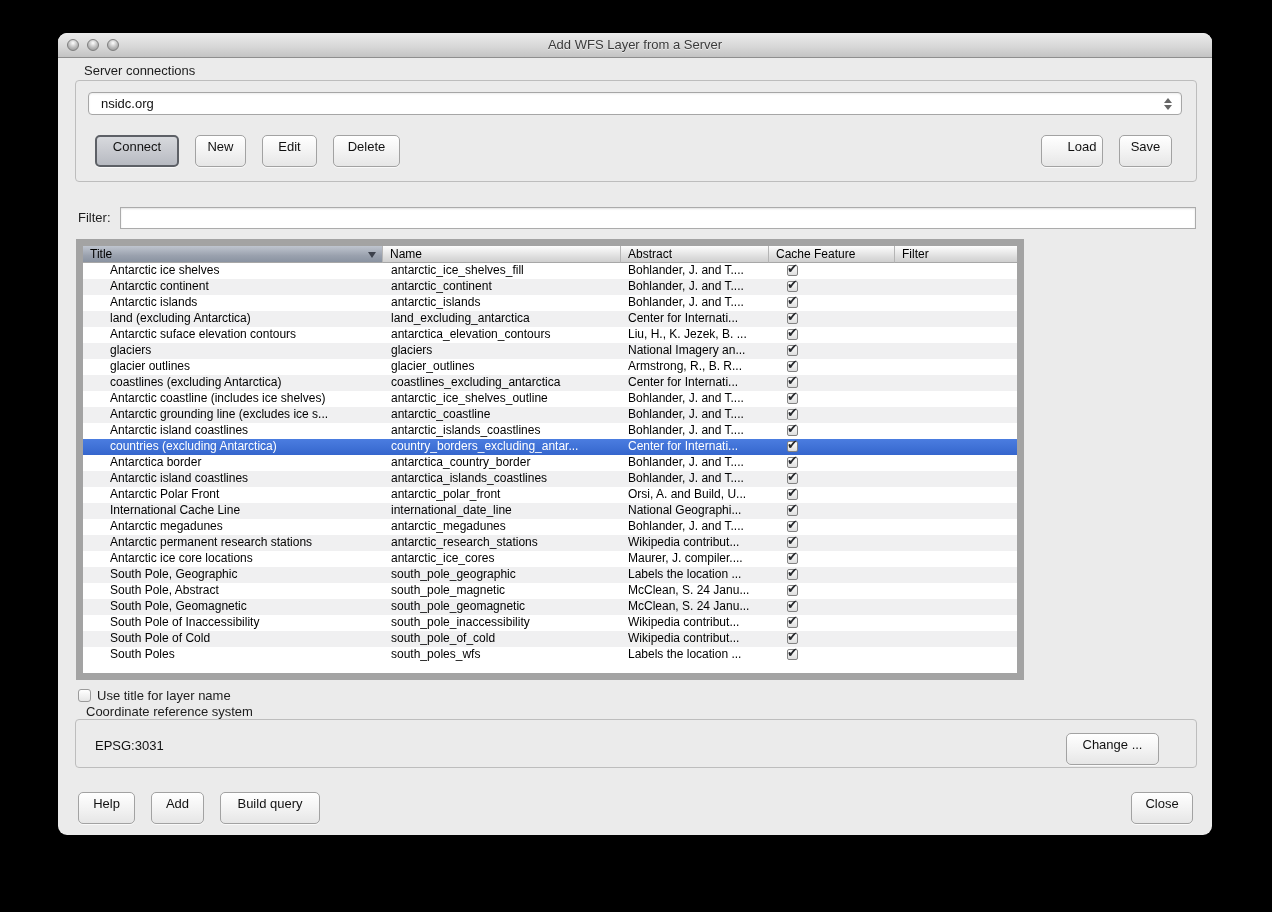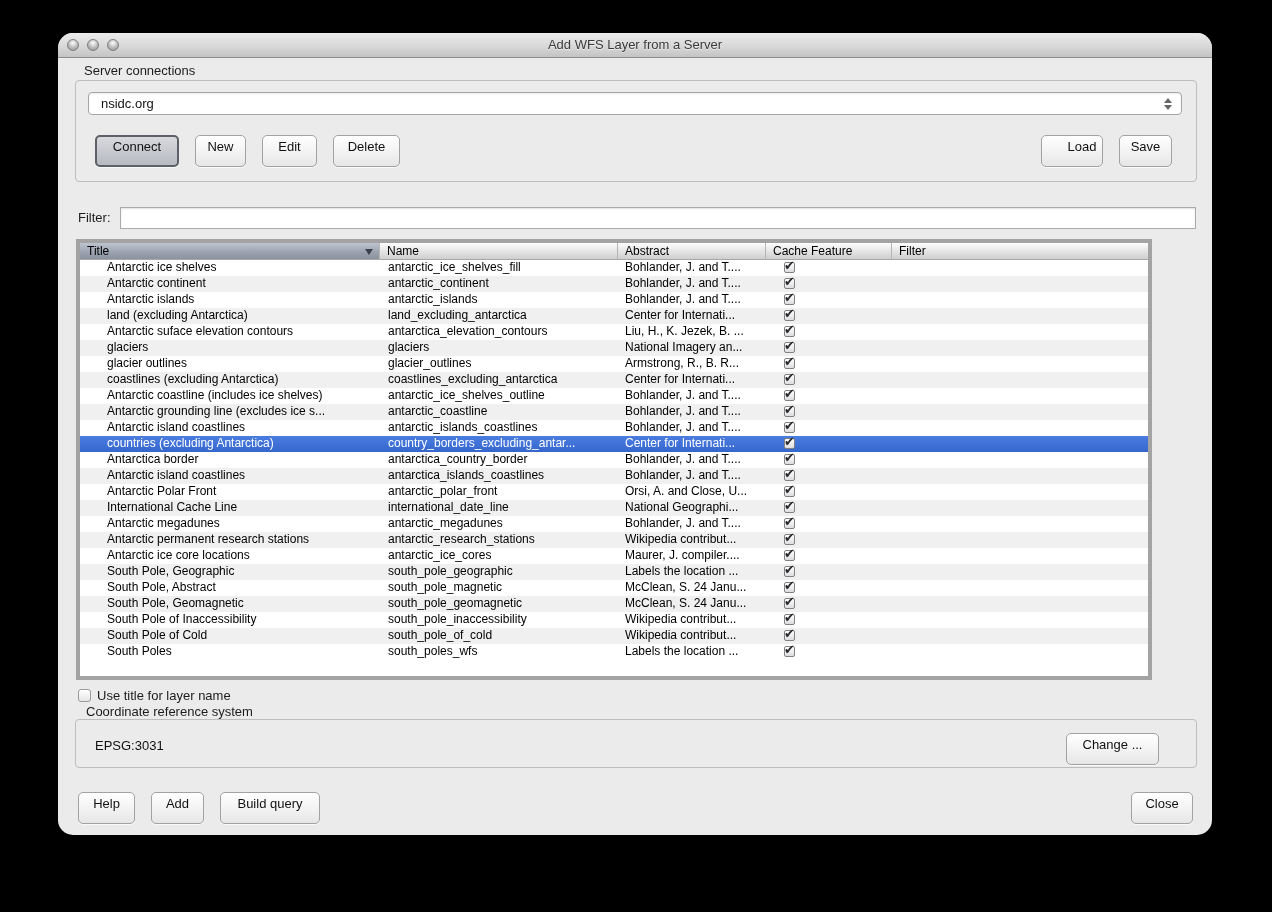--- a/index.html
+++ b/index.html
@@ -1,18 +1,18 @@
 <!DOCTYPE html>
 <html><head>
 <meta charset="utf-8">
 <style>
   html,body{margin:0;padding:0;background:#000;width:1272px;height:912px;
     font-family:"Liberation Sans","DejaVu Sans",sans-serif;-webkit-font-smoothing:antialiased;}
   .window{position:absolute;left:58px;top:33px;width:1154px;height:802px;
-    background:#ebebeb;border-radius:15px;box-shadow:0 14px 40px rgba(0,0,0,.7);overflow:hidden;}
+    background:#ebebeb;border-radius:9px;box-shadow:0 14px 40px rgba(0,0,0,.7);overflow:hidden;}
   
   .titlebar{position:absolute;left:0;top:0;right:0;height:24px;
     background:linear-gradient(#ececec,#d6d6d6 60%,#c3c3c3);border-bottom:1px solid #8e8e8e;
     border-radius:5px 5px 0 0;}
   .titlebar .title{position:absolute;left:0;right:0;top:4px;text-align:center;
     font-size:13px;color:#3a3a3a;text-shadow:0 1px 0 rgba(255,255,255,.6);}
   .tl{position:absolute;top:6px;width:12px;height:12px;border-radius:50%;
     background:radial-gradient(circle at 50% 30%,#fdfdfd,#b9b9b9 55%,#8f8f8f);
     border:1px solid #7e7e7e;box-sizing:border-box;}
   .tl1{left:9px}.tl2{left:29px}.tl3{left:49px}
@@ -33,22 +33,22 @@
   .btn{position:absolute;height:32px;border:1px solid #a2a2a2;border-radius:5px;
     background:linear-gradient(#ffffff,#f2f2f2 55%,#e6e6e6);
     font-size:13px;color:#111;text-align:center;line-height:21px;box-sizing:border-box;
     box-shadow:0 1px 0 rgba(255,255,255,.7);cursor:default;}
   .btn.default{background:linear-gradient(#d7d9dd,#c6c8ce 55%,#b7bac1);
     border:2px solid #5d6066;line-height:19px;}
   
   .input{position:absolute;background:#fff;border:1px solid #ababab;box-sizing:border-box;
     box-shadow:inset 0 1px 2px rgba(0,0,0,.12);font:12px "Liberation Sans",sans-serif;padding:0 4px;}
   
-  .table{position:absolute;left:18px;top:206px;width:1076px;height:441px;
-    border:4px solid #a3a3a3;background:#fff;box-sizing:border-box;overflow:hidden;}
+  .table{position:absolute;left:18px;top:206px;width:948px;height:441px;
+    border:7px solid #a3a3a3;background:#fff;box-sizing:border-box;overflow:hidden;}
   .thead{display:flex;height:17px;}
   .th{position:relative;box-sizing:border-box;height:17px;font-size:12px;color:#000;
     line-height:16px;padding-left:7px;background:linear-gradient(#fdfdfd,#dcdcdc 70%,#cfcfcf);
     border-right:1px solid #b5b5b5;border-bottom:1px solid #a7a7a7;overflow:hidden;white-space:nowrap;}
   .th.pressed{background:linear-gradient(#bfc5cf,#9aa1ae 60%,#8a93a1);}
   .sort-arrow{position:absolute;right:6px;top:6px;width:0;height:0;
     border-left:4px solid transparent;border-right:4px solid transparent;border-top:6px solid #3c414c;}
   .col-title{width:300px;}
   .col-name{width:238px;}
   .col-abstract{width:148px;}
@@ -213,21 +213,21 @@
         <div class="trow alt">
           <div class="tcell col-title">Antarctic island coastlines</div>
           <div class="tcell col-name">antarctica_islands_coastlines</div>
           <div class="tcell col-abstract">Bohlander, J. and T....</div>
           <div class="tcell col-cache"><span class="checkbox checked"></span></div>
           <div class="tcell col-filter"></div>
         </div>
         <div class="trow">
           <div class="tcell col-title">Antarctic Polar Front</div>
           <div class="tcell col-name">antarctic_polar_front</div>
-          <div class="tcell col-abstract">Orsi, A. and Close, U...</div>
+          <div class="tcell col-abstract">Orsi, A. and Build, U...</div>
           <div class="tcell col-cache"><span class="checkbox checked"></span></div>
           <div class="tcell col-filter"></div>
         </div>
         <div class="trow alt">
           <div class="tcell col-title">International Cache Line</div>
           <div class="tcell col-name">international_date_line</div>
           <div class="tcell col-abstract">National Geographi...</div>
           <div class="tcell col-cache"><span class="checkbox checked"></span></div>
           <div class="tcell col-filter"></div>
         </div>

